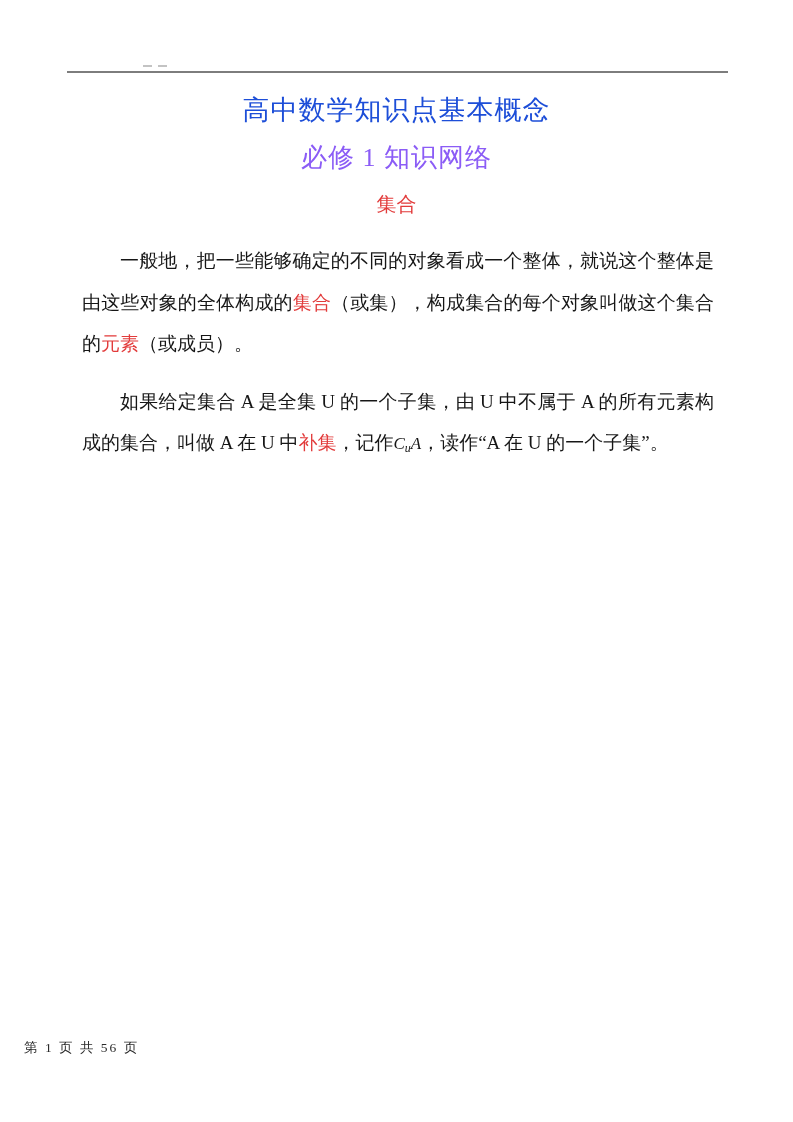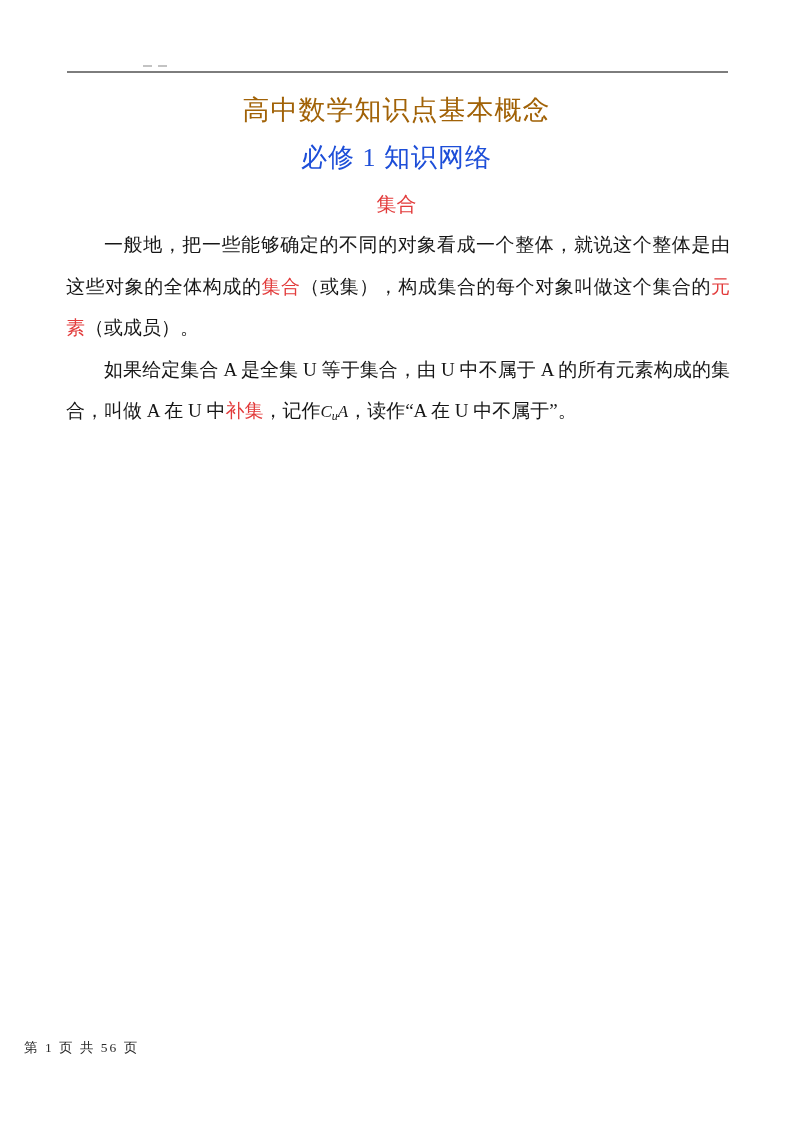--- a/index.html
+++ b/index.html
@@ -39,33 +39,33 @@
   .doc-title {
     position: absolute;
     top: 92px;
     left: 0;
     width: 100%;
     margin: 0;
     text-align: center;
     font-size: 27px;
     font-weight: 400;
     letter-spacing: 1px;
-    color: #a16207;
+    color: #1d4ed8;
   }
   .doc-subtitle {
     position: absolute;
     top: 140px;
     left: 0;
     width: 100%;
     margin: 0;
     text-align: center;
     font-size: 26px;
     font-weight: 400;
     letter-spacing: 1px;
-    color: #1d4ed8;
+    color: #8b5cf6;
   }
   .section-heading {
     position: absolute;
     top: 191px;
     left: 0;
     width: 100%;
     margin: 0;
     text-align: center;
     font-size: 20px;
     font-weight: 400;
@@ -74,21 +74,21 @@
   .doc-body {
     position: absolute;
     top: 224px;
     left: 66px;
     width: 664px;
     font-size: 19px;
     line-height: 41.5px;
     text-align: justify;
   }
   .doc-body p {
-    margin: 0;
+    margin: 16px;
     text-indent: 2em;
   }
   .red { color: #e23b3b; }
   .math {
     font-family: "Liberation Serif", "DejaVu Serif", serif;
     font-style: italic;
     font-size: 17px;
   }
   .math-sub {
     font-family: "Liberation Serif", "DejaVu Serif", serif;
@@ -128,19 +128,19 @@
   <div class="doc-body">
 
     <p><span>一般地，把一些能够确定的不同的对象看成一个整体，就说这个整体是由这些对象的全体构成的</span><span class="red">集合</span><span>（或集），构成集合的每个对象叫做这个集合的</span><span class="red">元素</span><span>（或成员）。</span></p>
 
 
 
 
 
 
 
-    <p><span>如果给定集合 A 是全集 U 等于集合，由 U 中不属于 A 的所有元素构成的集合，叫做 A 在 U 中</span><span class="red">补集</span><span>，记作</span><span class="math">C</span><span class="math-sub">u</span><span class="math">A</span><span>，读作“A 在 U 中不属于”。</span></p>
+    <p><span>如果给定集合 A 是全集 U 的一个子集，由 U 中不属于 A 的所有元素构成的集合，叫做 A 在 U 中</span><span class="red">补集</span><span>，记作</span><span class="math">C</span><span class="math-sub">u</span><span class="math">A</span><span>，读作“A 在 U 的一个子集”。</span></p>
 
   </div>
 
   <div class="page-footer">第 1 页 共 56 页</div>
 
 </div>
 
 </body></html>

